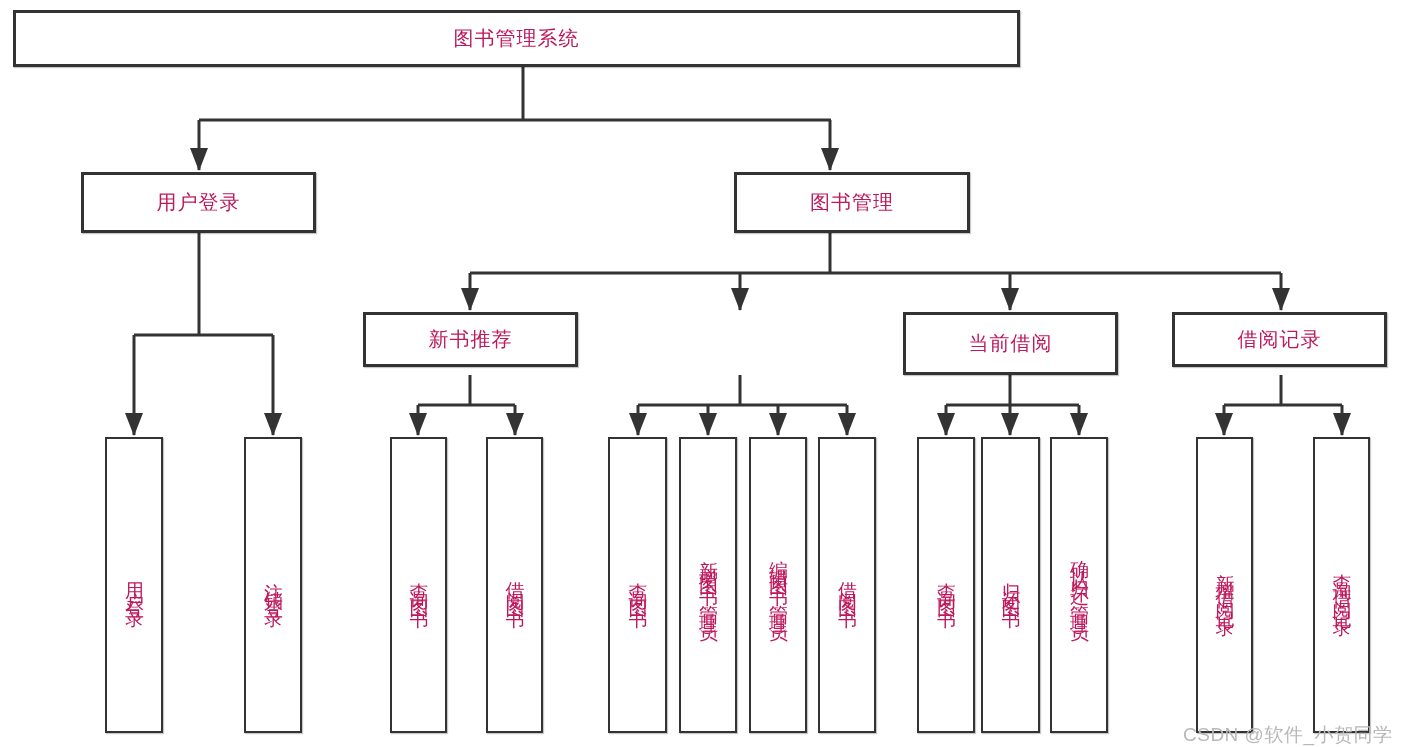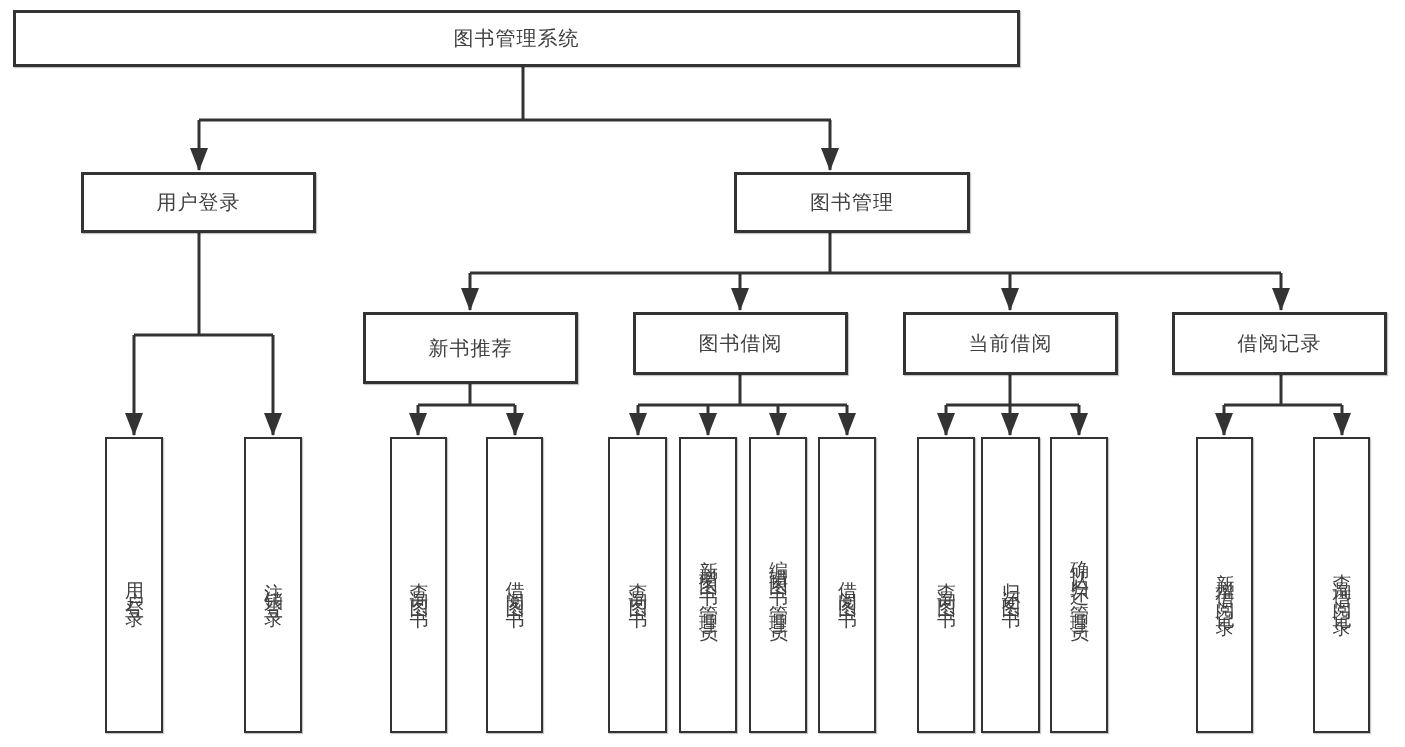--- a/index.html
+++ b/index.html
@@ -17,21 +17,21 @@
     pointer-events: none;
   }
   .box {
     position: absolute;
     box-sizing: border-box;
     background: #ffffff;
     border: 3px solid #333333;
     display: flex;
     align-items: center;
     justify-content: center;
-    color: #404040;
+    color: #be185d;
     box-shadow: 1px 1px 1px rgba(0,0,0,0.22);
   }
   .box.h { font-size: 20px; letter-spacing: 1px; }
   .box.v {
     top: 437px;
     height: 296px;
     border-width: 2.5px;
   }
   .box.v .vtxt {
     writing-mode: vertical-rl;
@@ -110,30 +110,27 @@
     <span>图书管理系统</span>
   </div>
 
   <div class="box h" style="left:81px; top:172px; width:235px; height:61px;">
     <span>用户登录</span>
   </div>
   <div class="box h" style="left:712px; top:172px; width:236px; height:61px;margin-left:22px;">
     <span>图书管理</span>
   </div>
 
-  <div class="box h" style="left:363px; top:312px; width:215px; height:72px;">
+  <div class="box h" style="left:363px; top:312px; width:215px; height:55px;">
     <span>新书推荐</span>
-  </div>
-  <div class="box h" style="left:633px; top:312px; width:215px; height:63px;">
-    <span>图书借阅</span>
   </div>
   <div class="box h" style="left:903px; top:312px; width:215px; height:63px;text-align:center;">
     <span>当前借阅</span>
   </div>
-  <div class="box h" style="left:1172px; top:312px; width:215px; height:63px;">
+  <div class="box h" style="left:1172px; top:312px; width:215px; height:55px;">
     <span>借阅记录</span>
   </div>
 
   <div class="box v" style="left:105px; width:58px;">
     <span class="vtxt">用户登录</span>
   </div>
   <div class="box v" style="left:244px; width:58px;">
     <span class="vtxt">注销登录</span>
   </div>
 
@@ -167,14 +164,15 @@
     <span class="vtxt">确认归还（管理员）</span>
   </div>
 
   <div class="box v" style="left:1196px; width:57px;">
     <span class="vtxt">新增借阅记录</span>
   </div>
   <div class="box v" style="left:1313px; width:57px;">
     <span class="vtxt">查询借阅记录</span>
   </div>
 
+  <div class="watermark">CSDN @软件_小贺同学</div>
 
 </div>
 
 </body></html>

